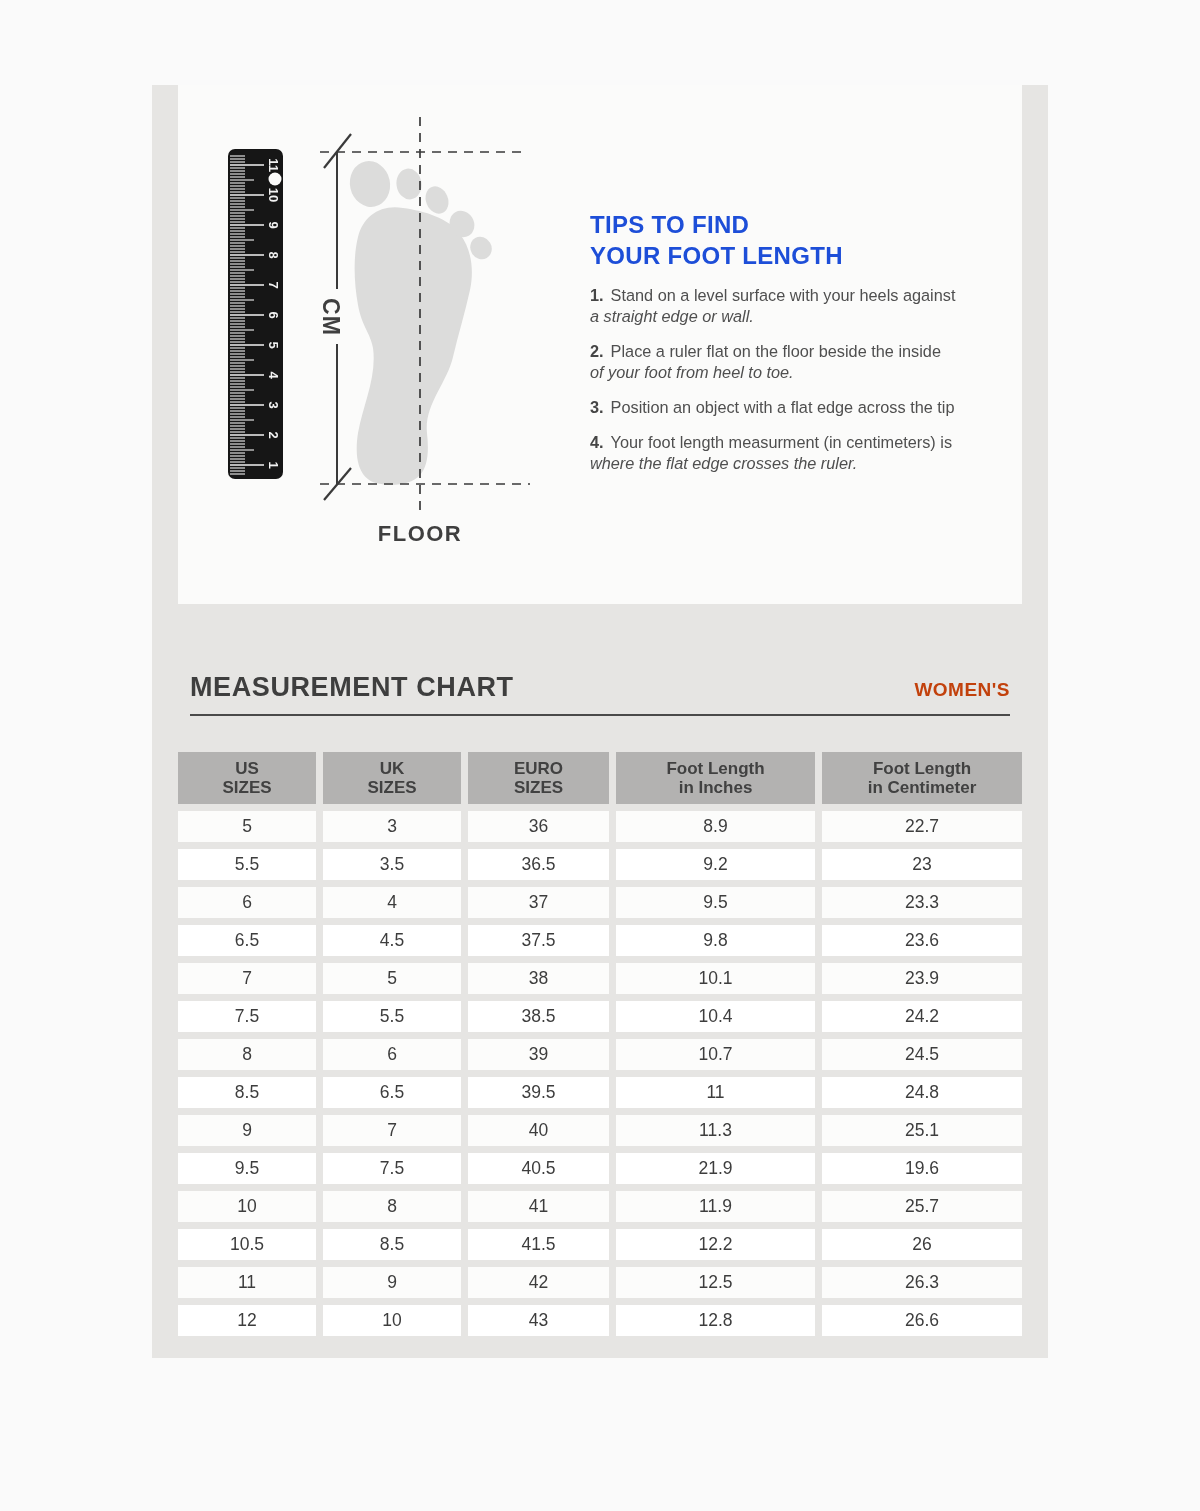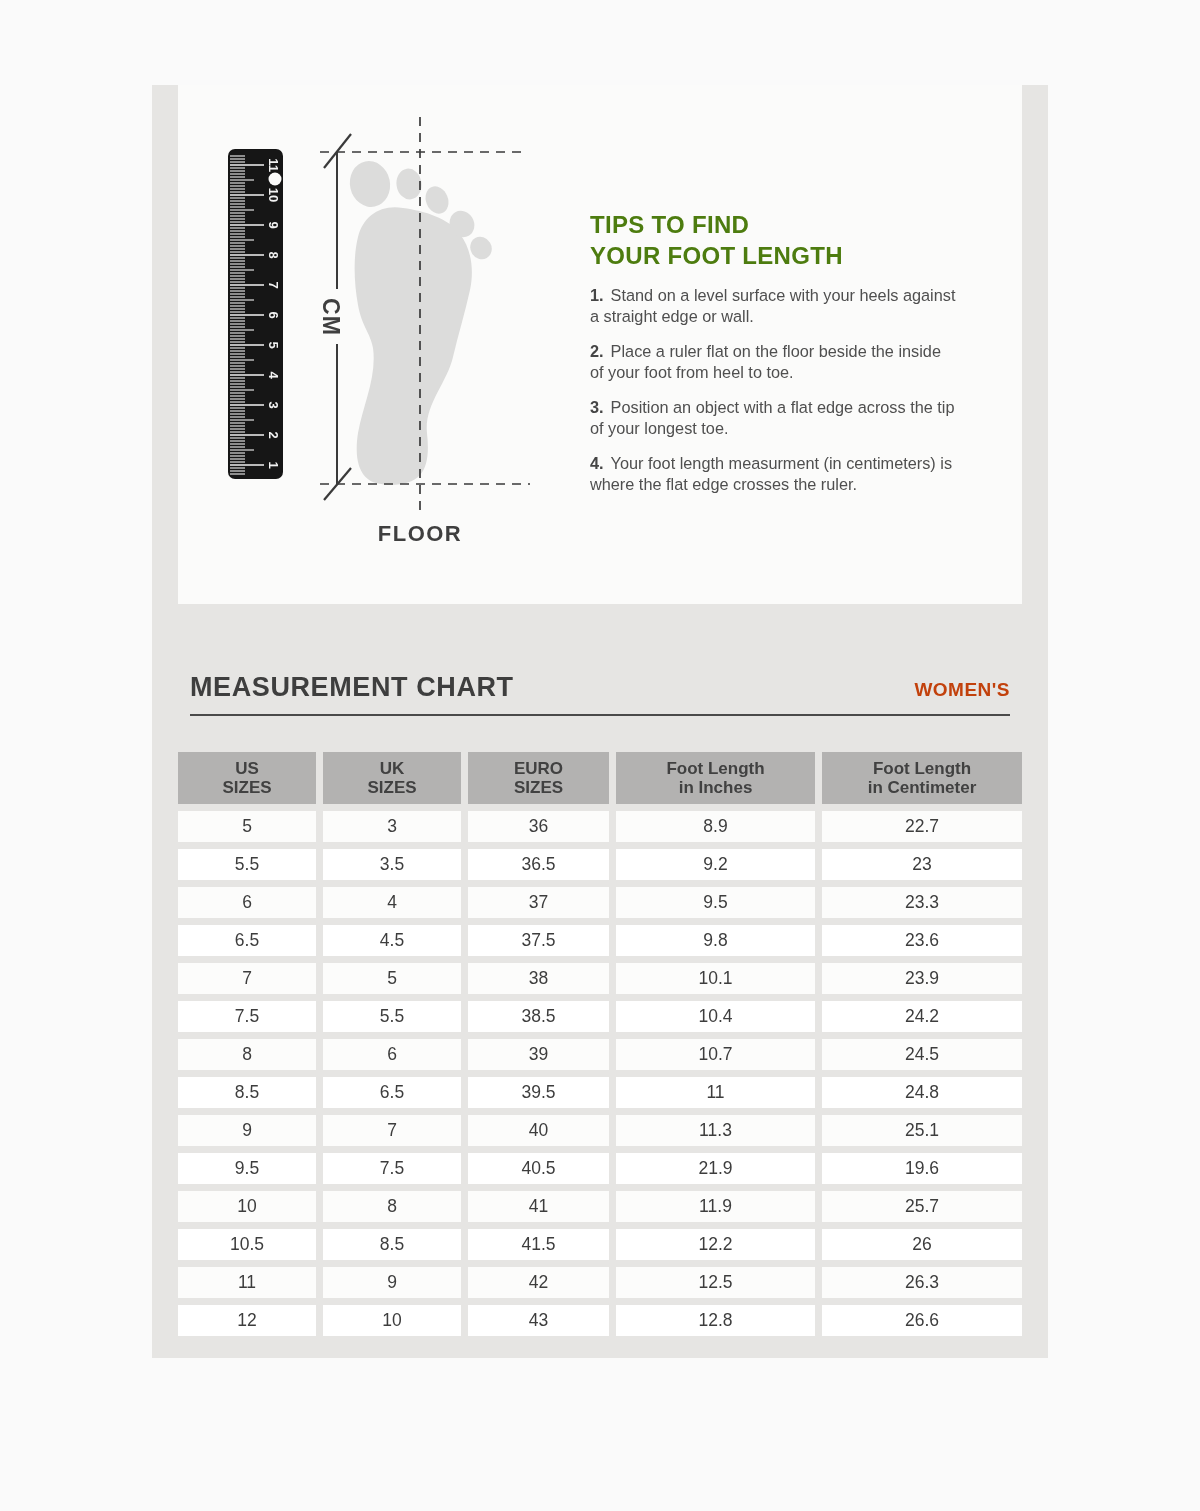--- a/index.html
+++ b/index.html
@@ -47,32 +47,32 @@
     font-weight:700;fill:#3f3f3f;
   }
 
   
   .tips{padding:124px 16px 0 12px;width:372px;}
   .tips-title{
     margin:0;
     font-size:24px;
     line-height:31px;
     font-weight:700;
-    color:#4d7c0f;
+    color:#1d4ed8;
     letter-spacing:.3px;
   }
   .tips-title span{display:block;}
   .tip{
     margin:14px 0 0;
     font-size:16.3px;
     line-height:21px;
     color:#4f4f4f;
   }
   .tip-num{font-weight:700;color:#454545;margin-right:7px;}
-  .tip .l2{display:block;}
+  .tip .l2{display:block;font-style:italic;}
 
   
   .chart-head{
     display:flex;
     justify-content:space-between;
     align-items:baseline;
     padding:68px 38px 0;
   }
   .gender{
     font-size:19px;
@@ -286,21 +286,20 @@
         <p class="tip">
           <span class="tip-num">1.</span><span>Stand on a level surface with your heels against</span>
           <span class="l2">a straight edge or wall.</span>
         </p>
         <p class="tip">
           <span class="tip-num">2.</span><span>Place a ruler flat on the floor beside the inside</span>
           <span class="l2">of your foot from heel to toe.</span>
         </p>
         <p class="tip">
           <span class="tip-num">3.</span><span>Position an object with a flat edge across the tip</span>
-          <span class="l2">of your longest toe.</span>
         </p>
         <p class="tip">
           <span class="tip-num">4.</span><span>Your foot length measurment (in centimeters) is</span>
           <span class="l2">where the flat edge crosses the ruler.</span>
         </p>
       </div>
     </div>
 
     <div class="chart-head">
       <h2 class="section-title">MEASUREMENT CHART</h2>

